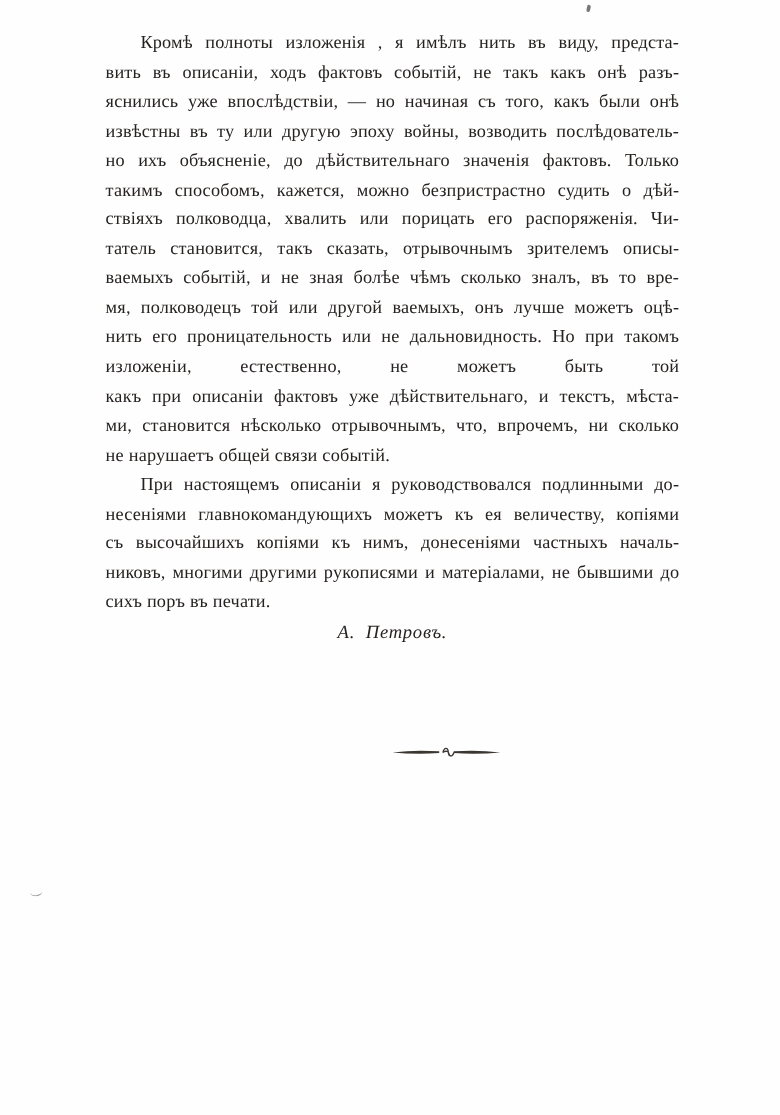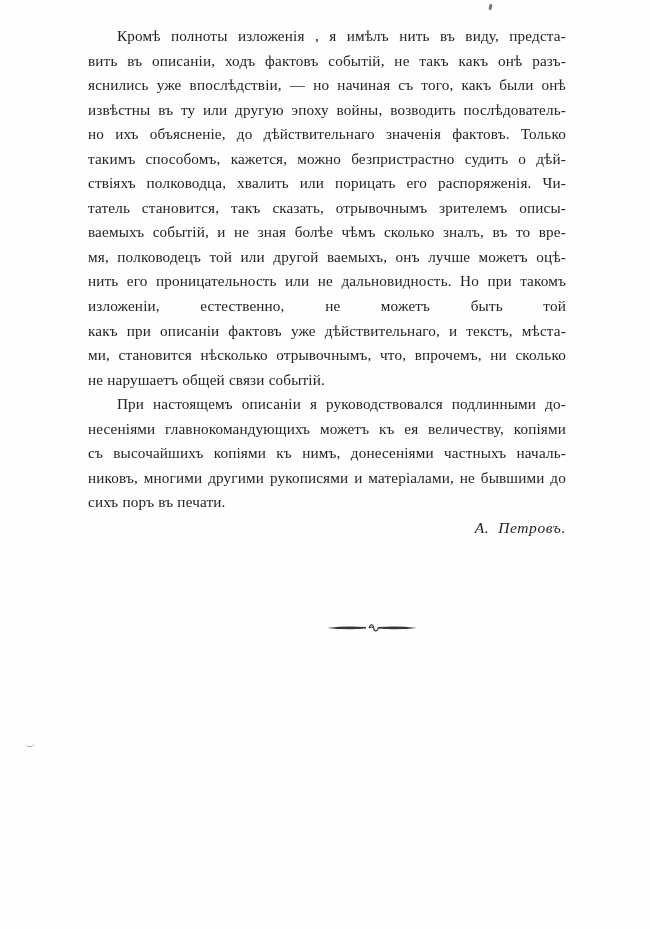--- a/index.html
+++ b/index.html
@@ -33,21 +33,21 @@
     letter-spacing: 0.15px;
     white-space: nowrap;
   }
   .line.first { padding-left: 29px; }
   .line.last {
     justify-content: flex-start;
     gap: 0.27em;
   }
   .signature-row {
     height: 25px;
-    text-align: right;
+    text-align: center;
     font-size: 15.5px;
     font-style: italic;
     letter-spacing: 0.6px;
     white-space: pre;
     padding-top: 1px;
   }
   .ornament-row {
     margin-top: 74px;
     text-align: center;
   }

